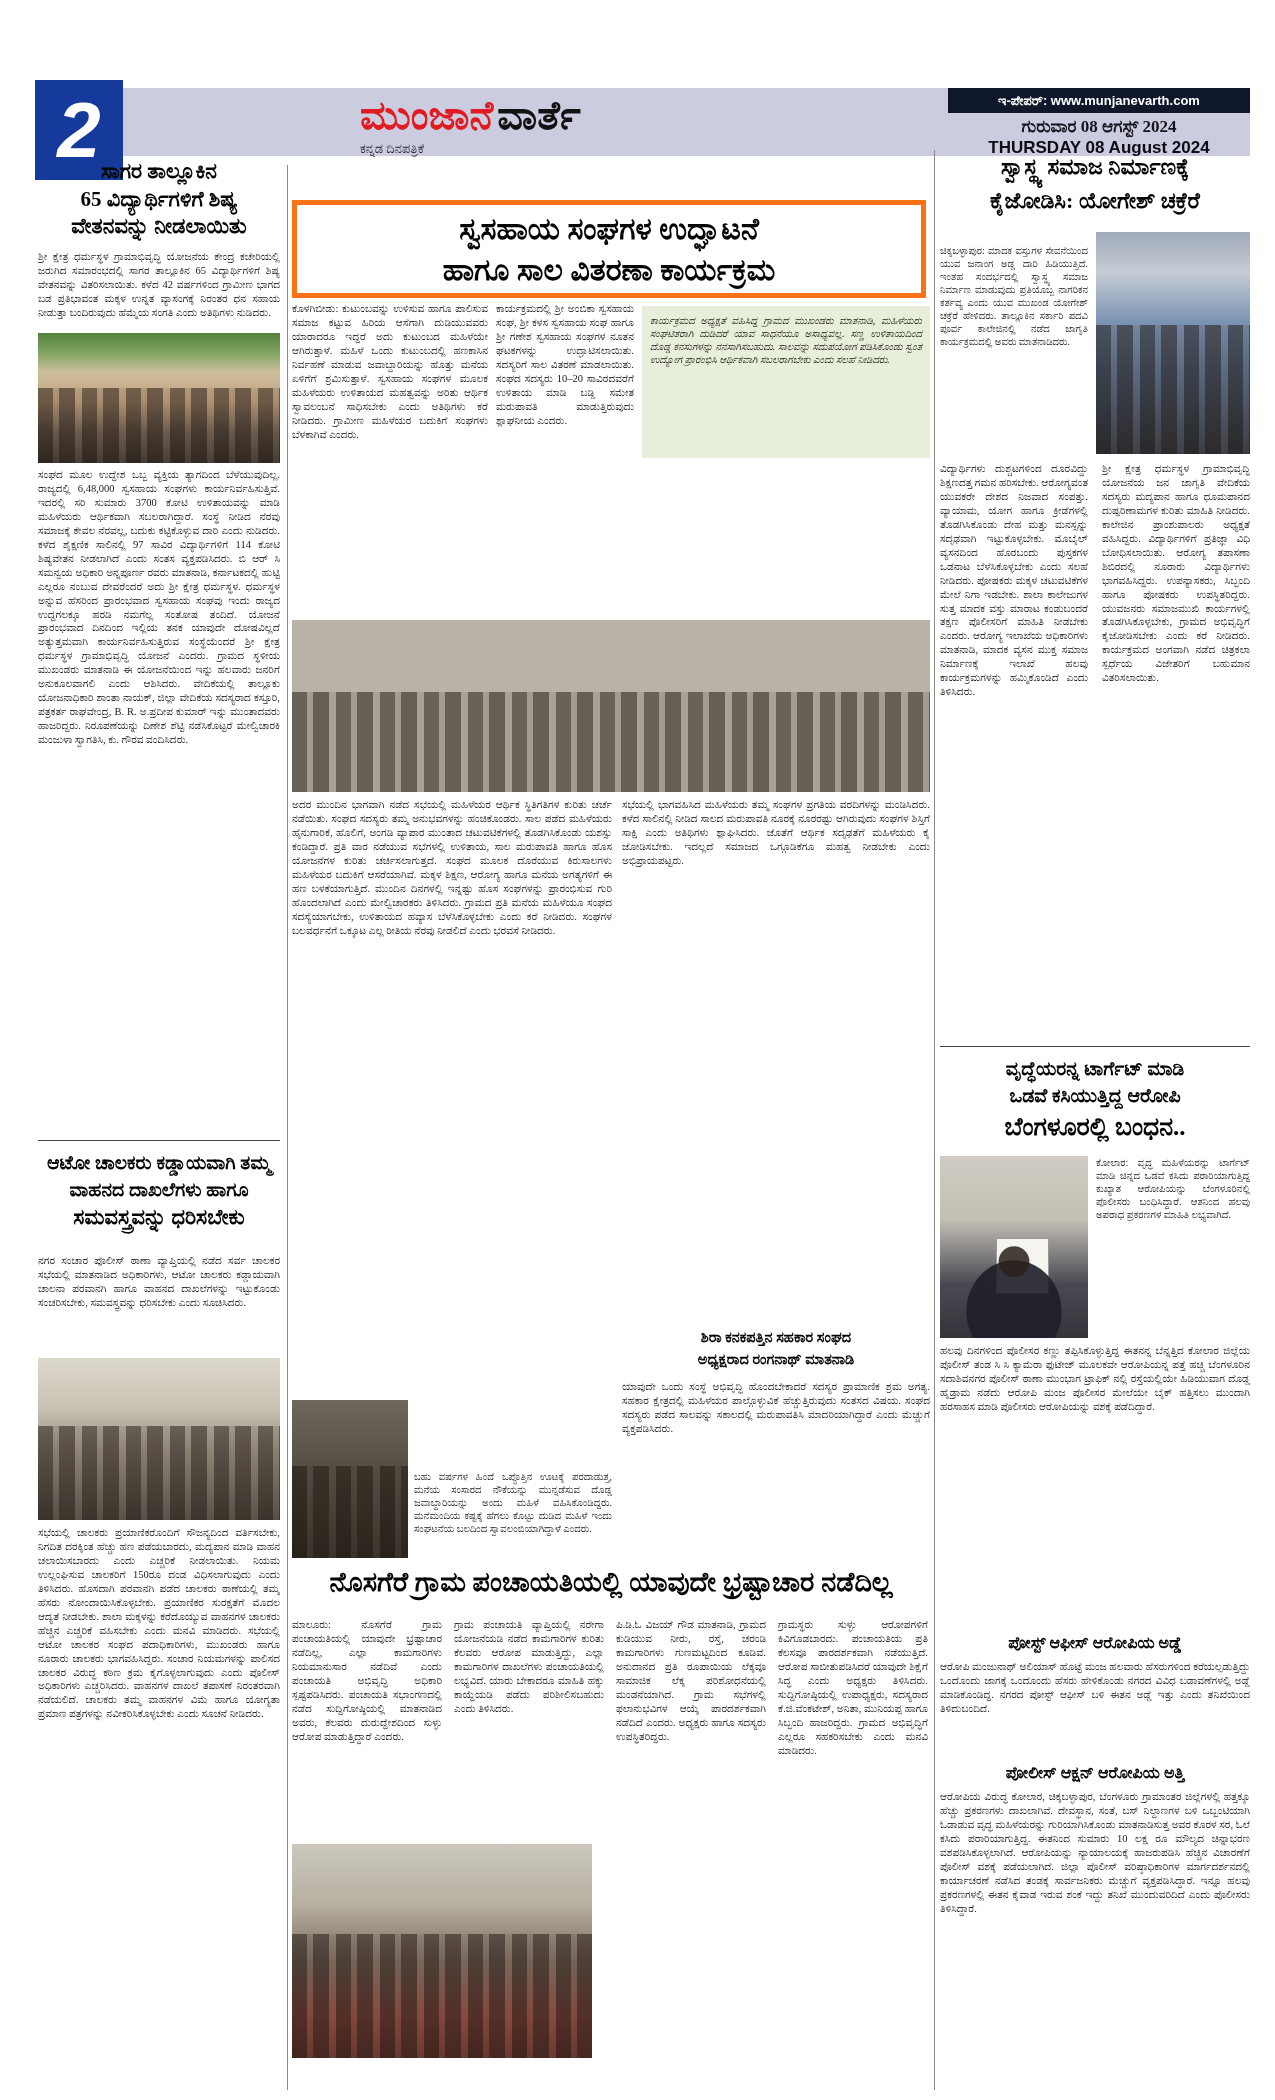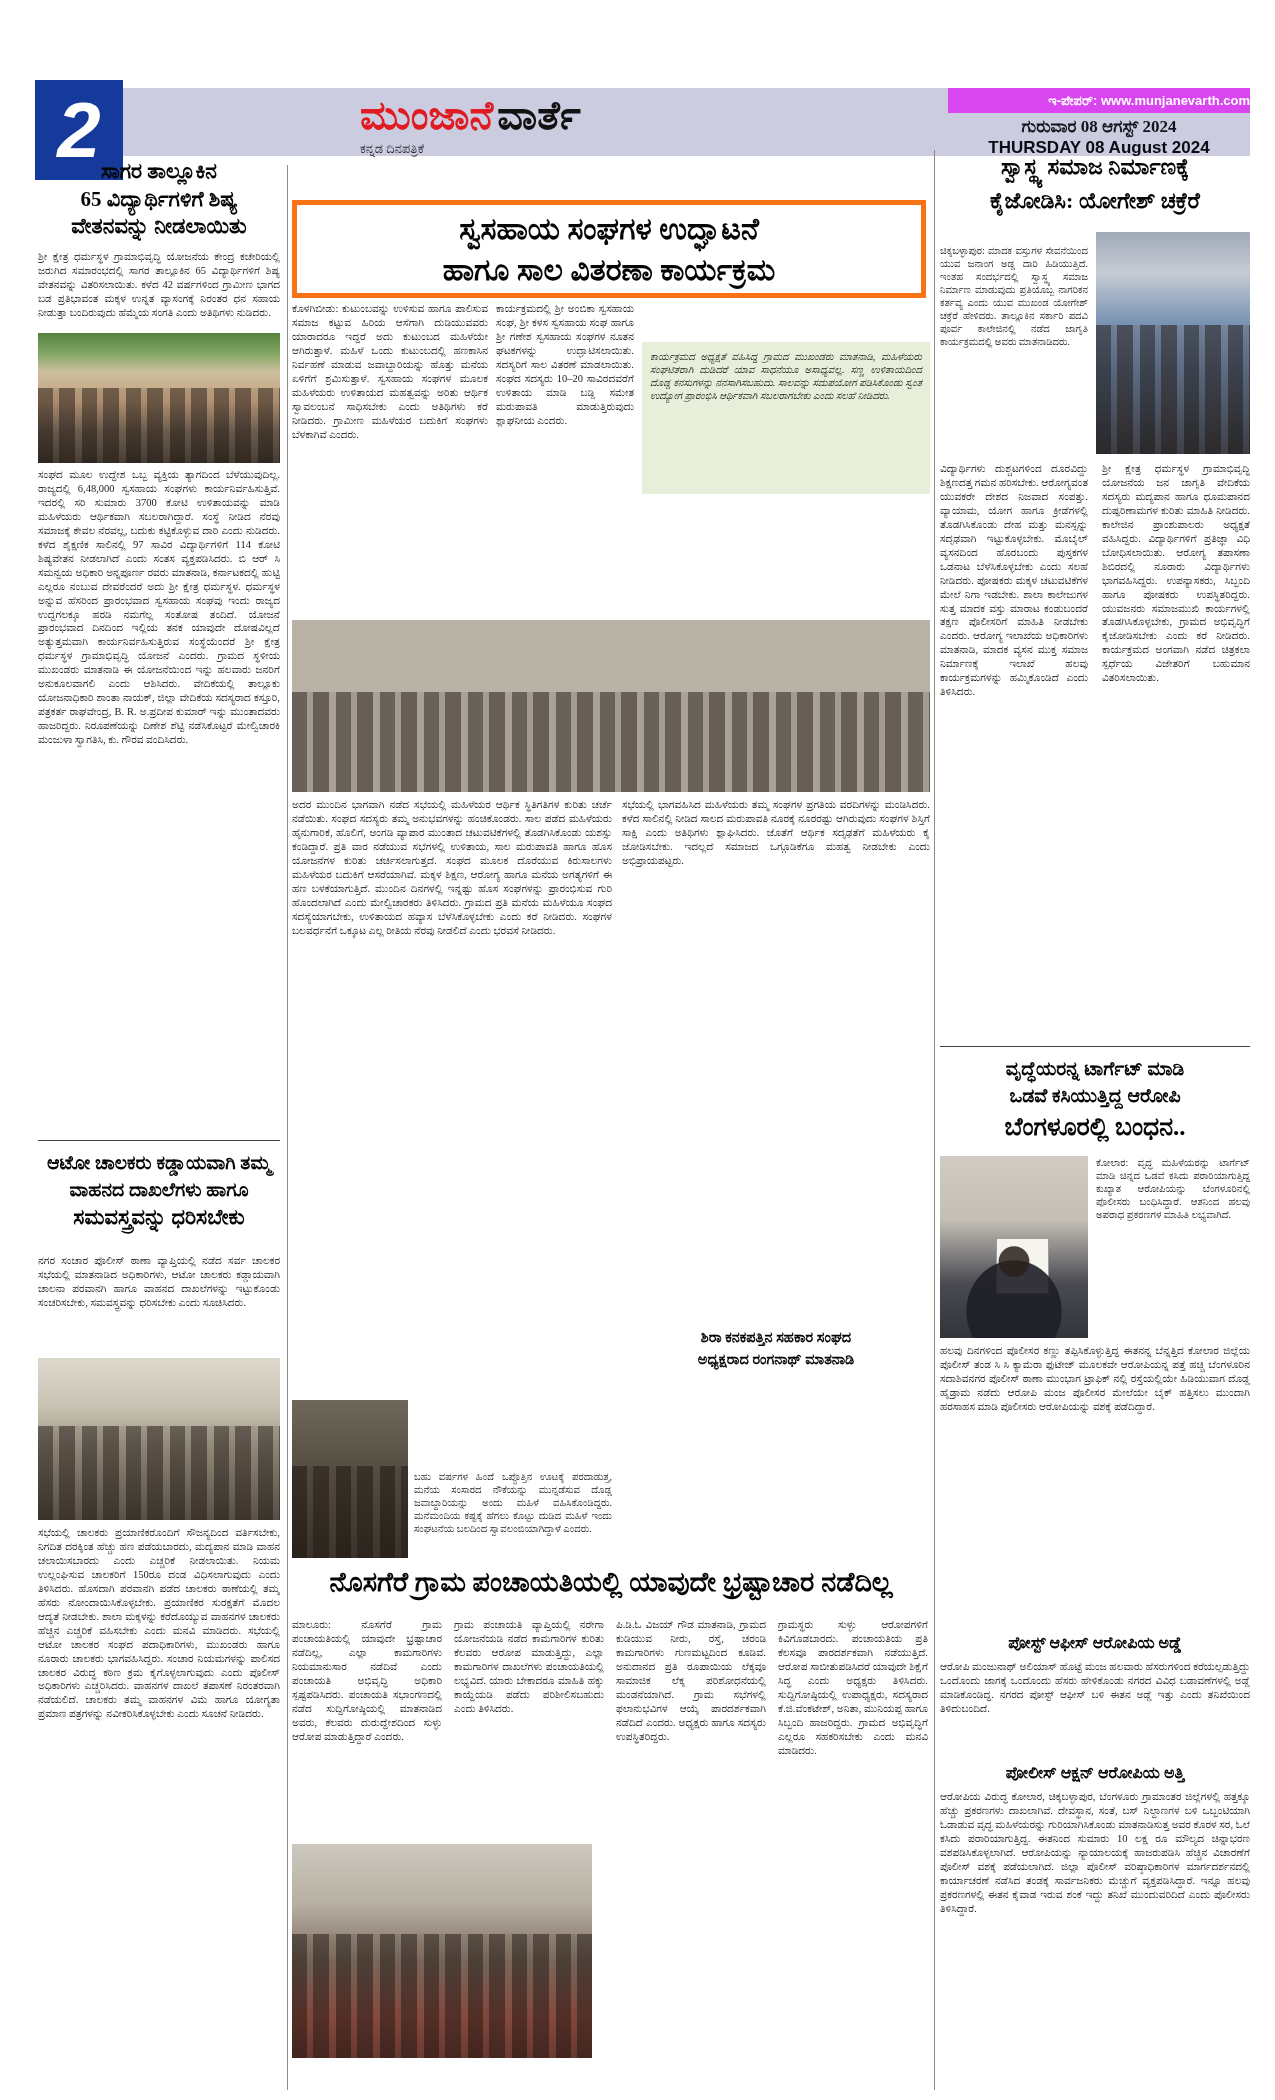--- a/index.html
+++ b/index.html
@@ -20,23 +20,23 @@
   .ph2{background:linear-gradient(180deg,#9fa9b8 0%,#c6ccd4 18%,#7d95b5 40%,#5d728f 62%,#3a3f49 100%);}
   .ph3{background:linear-gradient(180deg,#e59ab4 0%,#eec0cf 14%,#c7a48a 34%,#a88succ 0,#9a7f68 58%,#a04a41 82%,#7c352f 100%);}
   .ph4{background:linear-gradient(180deg,#dcd8cc 0%,#c9c3b4 30%,#938b7c 60%,#5a544b 100%);}
   .ph5{background:linear-gradient(180deg,#d0ccc3 0%,#c4bfb5 35%,#4a4a52 70%,#33333a 100%);}
   .ph5::after{background:radial-gradient(circle at 50% 28%,rgba(40,32,26,.85) 0 14%,transparent 15%),
      radial-gradient(ellipse at 50% 75%,rgba(30,30,40,.9) 0 45%,transparent 46%);}
   .ph6{background:linear-gradient(180deg,#6e675c 0%,#544d42 45%,#37322a 100%);}
   .ph7{background:linear-gradient(180deg,#ccc8be 0%,#b7b0a2 28%,#7e6c60 55%,#8d4b41 80%,#6d3830 100%);}
   .paper{position:absolute;left:38%;top:45%;width:34%;height:30%;background:#f5f4ef;border:1px solid #999;}
   .hbox{border:5px solid #f97316;background:#fff;}
-  .green{background:#e7efda;margin-top:36px;}
-  .epaper-bar{background:#d946ef;color:#ffffff;font-family:"Liberation Sans","DejaVu Sans",sans-serif;
-     font-weight:bold;display:flex;align-items:center;justify-content:flex-end;}
+  .green{background:#e7efda;}
+  .epaper-bar{background:#0f172a;color:#ffffff;font-family:"Liberation Sans","DejaVu Sans",sans-serif;
+     font-weight:bold;display:flex;align-items:center;justify-content:center;}
   .sub-hl{font-weight:bold;text-align:center;color:#050505;}
 </style>
 </head>
 <body>
 
 <div class="page">
 
   <div class="abs" style="left:35px;top:88px;width:1215px;height:68px;background:#cbccdf;"></div>
 
   <div class="abs" style="left:35px;top:80px;width:88px;height:100px;background:#16399c;display:flex;align-items:center;justify-content:center;">
@@ -92,20 +92,21 @@
   <div class="abs bt" style="left:292px;top:798px;width:320px;height:596px;">ಅದರ ಮುಂದಿನ ಭಾಗವಾಗಿ ನಡೆದ ಸಭೆಯಲ್ಲಿ ಮಹಿಳೆಯರ ಆರ್ಥಿಕ ಸ್ಥಿತಿಗತಿಗಳ ಕುರಿತು ಚರ್ಚೆ ನಡೆಯಿತು. ಸಂಘದ ಸದಸ್ಯರು ತಮ್ಮ ಅನುಭವಗಳನ್ನು ಹಂಚಿಕೊಂಡರು. ಸಾಲ ಪಡೆದ ಮಹಿಳೆಯರು ಹೈನುಗಾರಿಕೆ, ಹೊಲಿಗೆ, ಅಂಗಡಿ ವ್ಯಾಪಾರ ಮುಂತಾದ ಚಟುವಟಿಕೆಗಳಲ್ಲಿ ತೊಡಗಿಸಿಕೊಂಡು ಯಶಸ್ಸು ಕಂಡಿದ್ದಾರೆ. ಪ್ರತಿ ವಾರ ನಡೆಯುವ ಸಭೆಗಳಲ್ಲಿ ಉಳಿತಾಯ, ಸಾಲ ಮರುಪಾವತಿ ಹಾಗೂ ಹೊಸ ಯೋಜನೆಗಳ ಕುರಿತು ಚರ್ಚಿಸಲಾಗುತ್ತದೆ. ಸಂಘದ ಮೂಲಕ ದೊರೆಯುವ ಕಿರುಸಾಲಗಳು ಮಹಿಳೆಯರ ಬದುಕಿಗೆ ಆಸರೆಯಾಗಿವೆ. ಮಕ್ಕಳ ಶಿಕ್ಷಣ, ಆರೋಗ್ಯ ಹಾಗೂ ಮನೆಯ ಅಗತ್ಯಗಳಿಗೆ ಈ ಹಣ ಬಳಕೆಯಾಗುತ್ತಿದೆ. ಮುಂದಿನ ದಿನಗಳಲ್ಲಿ ಇನ್ನಷ್ಟು ಹೊಸ ಸಂಘಗಳನ್ನು ಪ್ರಾರಂಭಿಸುವ ಗುರಿ ಹೊಂದಲಾಗಿದೆ ಎಂದು ಮೇಲ್ವಿಚಾರಕರು ತಿಳಿಸಿದರು. ಗ್ರಾಮದ ಪ್ರತಿ ಮನೆಯ ಮಹಿಳೆಯೂ ಸಂಘದ ಸದಸ್ಯೆಯಾಗಬೇಕು, ಉಳಿತಾಯದ ಹವ್ಯಾಸ ಬೆಳೆಸಿಕೊಳ್ಳಬೇಕು ಎಂದು ಕರೆ ನೀಡಿದರು. ಸಂಘಗಳ ಬಲವರ್ಧನೆಗೆ ಒಕ್ಕೂಟ ಎಲ್ಲ ರೀತಿಯ ನೆರವು ನೀಡಲಿದೆ ಎಂದು ಭರವಸೆ ನೀಡಿದರು.</div>
 
   <div class="ph ph6" style="left:292px;top:1400px;width:116px;height:158px;"></div>
   <div class="abs bt bt-sm" style="left:414px;top:1470px;width:198px;height:88px;">ಬಹು ವರ್ಷಗಳ ಹಿಂದೆ ಒಪ್ಪೊತ್ತಿನ ಊಟಕ್ಕೆ ಪರದಾಡುತ್ತ, ಮನೆಯ ಸಂಸಾರದ ನೌಕೆಯನ್ನು ಮುನ್ನಡೆಸುವ ದೊಡ್ಡ ಜವಾಬ್ದಾರಿಯನ್ನು ಅಂದು ಮಹಿಳೆ ವಹಿಸಿಕೊಂಡಿದ್ದರು. ಮನೆಮಂದಿಯ ಕಷ್ಟಕ್ಕೆ ಹೆಗಲು ಕೊಟ್ಟು ದುಡಿದ ಮಹಿಳೆ ಇಂದು ಸಂಘಟನೆಯ ಬಲದಿಂದ ಸ್ವಾವಲಂಬಿಯಾಗಿದ್ದಾಳೆ ಎಂದರು.</div>
 
   <div class="abs bt" style="left:622px;top:798px;width:308px;height:524px;">ಸಭೆಯಲ್ಲಿ ಭಾಗವಹಿಸಿದ ಮಹಿಳೆಯರು ತಮ್ಮ ಸಂಘಗಳ ಪ್ರಗತಿಯ ವರದಿಗಳನ್ನು ಮಂಡಿಸಿದರು. ಕಳೆದ ಸಾಲಿನಲ್ಲಿ ನೀಡಿದ ಸಾಲದ ಮರುಪಾವತಿ ನೂರಕ್ಕೆ ನೂರರಷ್ಟು ಆಗಿರುವುದು ಸಂಘಗಳ ಶಿಸ್ತಿಗೆ ಸಾಕ್ಷಿ ಎಂದು ಅತಿಥಿಗಳು ಶ್ಲಾಘಿಸಿದರು. ಜೊತೆಗೆ ಆರ್ಥಿಕ ಸದೃಢತೆಗೆ ಮಹಿಳೆಯರು ಕೈ ಜೋಡಿಸಬೇಕು. ಇದಲ್ಲದೆ ಸಮಾಜದ ಒಗ್ಗೂಡಿಕೆಗೂ ಮಹತ್ವ ನೀಡಬೇಕು ಎಂದು ಅಭಿಪ್ರಾಯಪಟ್ಟರು.</div>
   <div class="abs sub-hl" style="left:622px;top:1326px;width:308px;height:48px;font-size:14.5px;line-height:1.55;">
     <div>ಶಿರಾ ಕನಕಪತ್ತಿನ ಸಹಕಾರ ಸಂಘದ</div>
     <div>ಅಧ್ಯಕ್ಷರಾದ ರಂಗನಾಥ್ ಮಾತನಾಡಿ</div>
   </div>
+  <div class="abs bt" style="left:622px;top:1380px;width:308px;height:178px;">ಯಾವುದೇ ಒಂದು ಸಂಸ್ಥೆ ಅಭಿವೃದ್ಧಿ ಹೊಂದಬೇಕಾದರೆ ಸದಸ್ಯರ ಪ್ರಾಮಾಣಿಕ ಶ್ರಮ ಅಗತ್ಯ. ಸಹಕಾರ ಕ್ಷೇತ್ರದಲ್ಲಿ ಮಹಿಳೆಯರ ಪಾಲ್ಗೊಳ್ಳುವಿಕೆ ಹೆಚ್ಚುತ್ತಿರುವುದು ಸಂತಸದ ವಿಷಯ. ಸಂಘದ ಸದಸ್ಯರು ಪಡೆದ ಸಾಲವನ್ನು ಸಕಾಲದಲ್ಲಿ ಮರುಪಾವತಿಸಿ ಮಾದರಿಯಾಗಿದ್ದಾರೆ ಎಂದು ಮೆಚ್ಚುಗೆ ವ್ಯಕ್ತಪಡಿಸಿದರು.</div>
 
   <div class="abs hl" style="left:940px;top:150px;width:310px;height:76px;font-size:22px;line-height:1.55;">
     <div>ಸ್ವಾಸ್ಥ್ಯ ಸಮಾಜ ನಿರ್ಮಾಣಕ್ಕೆ</div>
     <div>ಕೈಜೋಡಿಸಿ: ಯೋಗೇಶ್ ಚಕ್ರೆರೆ</div>
   </div>
 
   <div class="abs" style="left:292px;top:1566px;width:638px;height:524px;">
     <div class="sub-hl" style="font-size:27px;line-height:1.25;height:44px;overflow:hidden;">ನೊಸಗೆರೆ ಗ್ರಾಮ ಪಂಚಾಯತಿಯಲ್ಲಿ ಯಾವುದೇ ಭ್ರಷ್ಟಾಚಾರ ನಡೆದಿಲ್ಲ</div>
     <div style="position:absolute;left:0;top:52px;width:638px;height:472px;display:flex;gap:12px;">
       <div class="bt" style="width:150px;height:472px;">ಮಾಲೂರು: ನೊಸಗೆರೆ ಗ್ರಾಮ ಪಂಚಾಯತಿಯಲ್ಲಿ ಯಾವುದೇ ಭ್ರಷ್ಟಾಚಾರ ನಡೆದಿಲ್ಲ, ಎಲ್ಲಾ ಕಾಮಗಾರಿಗಳು ನಿಯಮಾನುಸಾರ ನಡೆದಿವೆ ಎಂದು ಪಂಚಾಯತಿ ಅಭಿವೃದ್ಧಿ ಅಧಿಕಾರಿ ಸ್ಪಷ್ಟಪಡಿಸಿದರು. ಪಂಚಾಯತಿ ಸಭಾಂಗಣದಲ್ಲಿ ನಡೆದ ಸುದ್ದಿಗೋಷ್ಠಿಯಲ್ಲಿ ಮಾತನಾಡಿದ ಅವರು, ಕೆಲವರು ದುರುದ್ದೇಶದಿಂದ ಸುಳ್ಳು ಆರೋಪ ಮಾಡುತ್ತಿದ್ದಾರೆ ಎಂದರು.</div>

